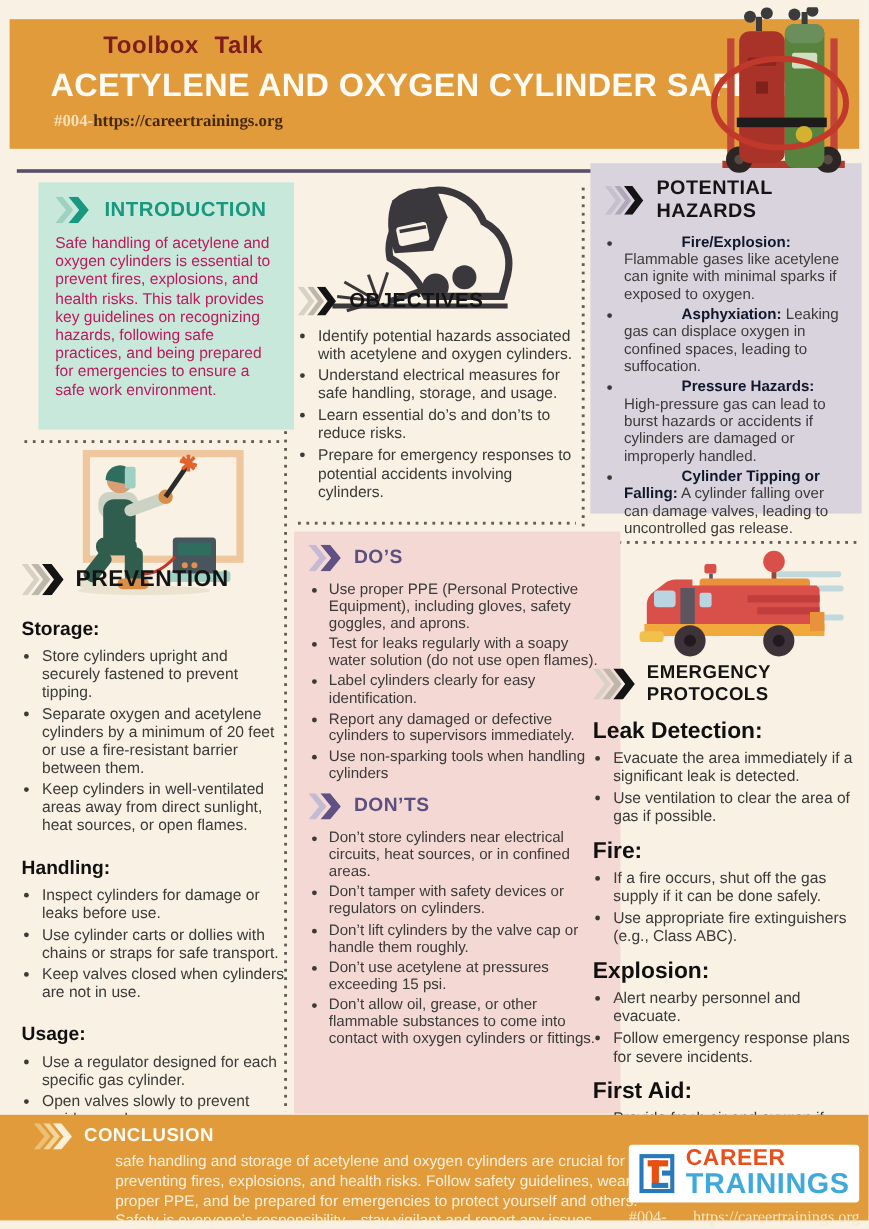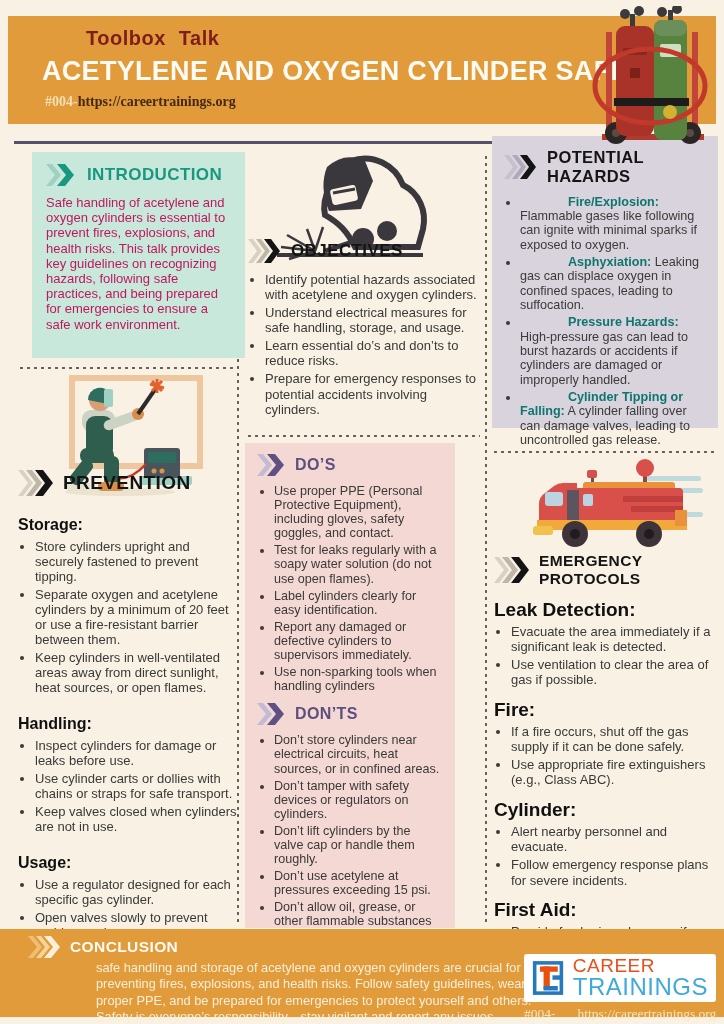--- a/index.html
+++ b/index.html
@@ -47,43 +47,43 @@
   .intro-body { margin-top:9px; font-size:13px; line-height:1.17; color:#be185d; }
   .welder-worker { position:absolute; left:28px; top:372px; width:186px; height:128px; }
   .prevention-block { position:absolute; left:18px; top:470px; width:219px; font-size:13px; line-height:1.16; }
   .prevention-block .sec-head .t { font-size:19px; }
   .prevention-block .grp-label:first-of-type { margin-top:10px; }
 
   
   .welder-sil { position:absolute; left:263px; top:151px; width:196px; height:110px; }
   .objectives-block { position:absolute; left:248px; top:239px; width:234px; font-size:13px; line-height:1.16; }
   .objectives-block ul { margin-top:9px; }
-  .pink-box { position:absolute; left:245px; top:443px; width:210px; height:485px; background:#F4D8D4; padding:11px 12px 8px 12px; overflow:hidden; font-size:12.6px; line-height:1.12; }
+  .pink-box { position:absolute; left:245px; top:443px; width:272px; height:485px; background:#F4D8D4; padding:11px 12px 8px 12px; overflow:hidden; font-size:12.6px; line-height:1.12; }
   .pink-box .sec-head { gap:8px; }
   .pink-box .sec-head .t { color:#5D4F80; font-size:16px; }
   .pink-box ul { margin-top:8px; margin-bottom:10px; }
   .pink-box li { margin-bottom:3px; }
 
   
   .lav-box { position:absolute; left:492px; top:136px; width:226px; height:292px; background:#D9D3DE; padding:12px 10px 8px 12px; font-size:12.6px; line-height:1.14; }
   .lav-box .sec-head .t { font-size:16.5px; }
   .lav-box ul { margin-top:9px; padding-left:16px; }
-  .lav-box b.lead { color:#0f766e;padding-left:48px; }
+  .lav-box b.lead { color:#0f172a;padding-left:48px; }
   .firetruck { position:absolute; left:527px; top:456px; width:182px; height:96px; }
   .emergency-block { position:absolute; left:494px; top:552px; width:226px; font-size:13px; line-height:1.17; }
   .emergency-block .sec-head .t { font-size:15.5px; width:120px; line-height:1.15; }
   .emergency-block .grp-label { font-size:19px; margin:11px 0 3px 0; }
 
   
   .conclusion { position:absolute; left:0; top:929px; width:724px; height:88px; background:#E19B3B; }
   .conclusion .sec-head { position:absolute; left:28px; top:7px; gap:8px; }
   .conclusion .sec-head .t { color:#FDFBF4; font-size:15.5px; }
   .conclusion-body { position:absolute; left:96px; top:31px; width:436px; font-size:12.8px; line-height:1.28; color:#F9EFD8; }
   .logo-box { position:absolute; left:524px; top:25px; width:192px; height:48px; background:#FFFFFF; border-radius:3px; display:flex; align-items:center; gap:7px; padding:4px 8px; }
-  .logo-text { font-weight:normal; line-height:1.02; letter-spacing:.5px; }
+  .logo-text { font-weight:bold; line-height:1.02; letter-spacing:.5px; }
   .logo-text .l1 { color:#E94E1B; font-size:19px; }
   .logo-text .l2 { color:#3FA9DC; font-size:24px; }
   .footer-ref { position:absolute; left:524px; top:77px; font-family:"Liberation Serif", serif; font-size:13.5px; color:#F7E7C2; display:flex; gap:22px; }
 </style>
 </head>
 <body>
 
 <div class="page">
 
   <div class="banner">
@@ -233,21 +233,21 @@
 
   <div class="pink-box">
     <div class="sec-head">
       <svg class="chev" width="30" height="22" viewBox="0 0 30 22">
         <path d="M0 0h6l9 11-9 11H0l9-11z" fill="#C3BAD3"></path>
         <path d="M10 0h8l9 11-9 11h-8l9-11z" fill="#5F5184"></path>
       </svg>
       <span class="t">DO’S</span>
     </div>
     <ul class="bullets">
-      <li>Use proper PPE (Personal Protective Equipment), including gloves, safety goggles, and contact.</li>
+      <li>Use proper PPE (Personal Protective Equipment), including gloves, safety goggles, and aprons.</li>
       <li>Test for leaks regularly with a soapy water solution (do not use open flames).</li>
       <li>Label cylinders clearly for easy identification.</li>
       <li>Report any damaged or defective cylinders to supervisors immediately.</li>
       <li>Use non-sparking tools when handling cylinders</li>
     </ul>
     <div class="sec-head">
       <svg class="chev" width="30" height="22" viewBox="0 0 30 22">
         <path d="M0 0h6l9 11-9 11H0l9-11z" fill="#C3BAD3"></path>
         <path d="M10 0h8l9 11-9 11h-8l9-11z" fill="#5F5184"></path>
       </svg>
@@ -267,21 +267,21 @@
       <svg class="chev" width="34" height="24" viewBox="0 0 34 24">
         <path d="M0 0h5l9 12-9 12H0l9-12z" fill="#C6C0CC"></path>
         <path d="M8 0h5l9 12-9 12H8l9-12z" fill="#AFA8B8"></path>
         <path d="M16 0h7l9 12-9 12h-7l9-12z" fill="#141414"></path>
       </svg>
       <span class="t">POTENTIAL HAZARDS</span>
     </div>
     <ul class="bullets">
       <li>
         <b class="lead">Fire/Explosion:</b>
-        <span>Flammable gases like following can ignite with minimal sparks if exposed to oxygen.</span>
+        <span>Flammable gases like acetylene can ignite with minimal sparks if exposed to oxygen.</span>
       </li>
       <li>
         <b class="lead">Asphyxiation:</b>
         <span>Leaking gas can displace oxygen in confined spaces, leading to suffocation.</span>
       </li>
       <li>
         <b class="lead">Pressure Hazards:</b>
         <span>High-pressure gas can lead to burst hazards or accidents if cylinders are damaged or improperly handled.</span>
       </li>
       <li>
@@ -330,21 +330,21 @@
     <div class="grp-label">Leak Detection:</div>
     <ul class="bullets">
       <li>Evacuate the area immediately if a significant leak is detected.</li>
       <li>Use ventilation to clear the area of gas if possible.</li>
     </ul>
     <div class="grp-label">Fire:</div>
     <ul class="bullets">
       <li>If a fire occurs, shut off the gas supply if it can be done safely.</li>
       <li>Use appropriate fire extinguishers (e.g., Class ABC).</li>
     </ul>
-    <div class="grp-label">Cylinder:</div>
+    <div class="grp-label">Explosion:</div>
     <ul class="bullets grp-explosion">
       <li>Alert nearby personnel and evacuate.</li>
       <li>Follow emergency response plans for severe incidents.</li>
     </ul>
     <div class="grp-label">First Aid:</div>
     <ul class="bullets">
       <li>Provide fresh air and oxygen if affected by fumes and seek immediate medical attention for burns or inhalation injuries.</li>
     </ul>
   </div>
 

